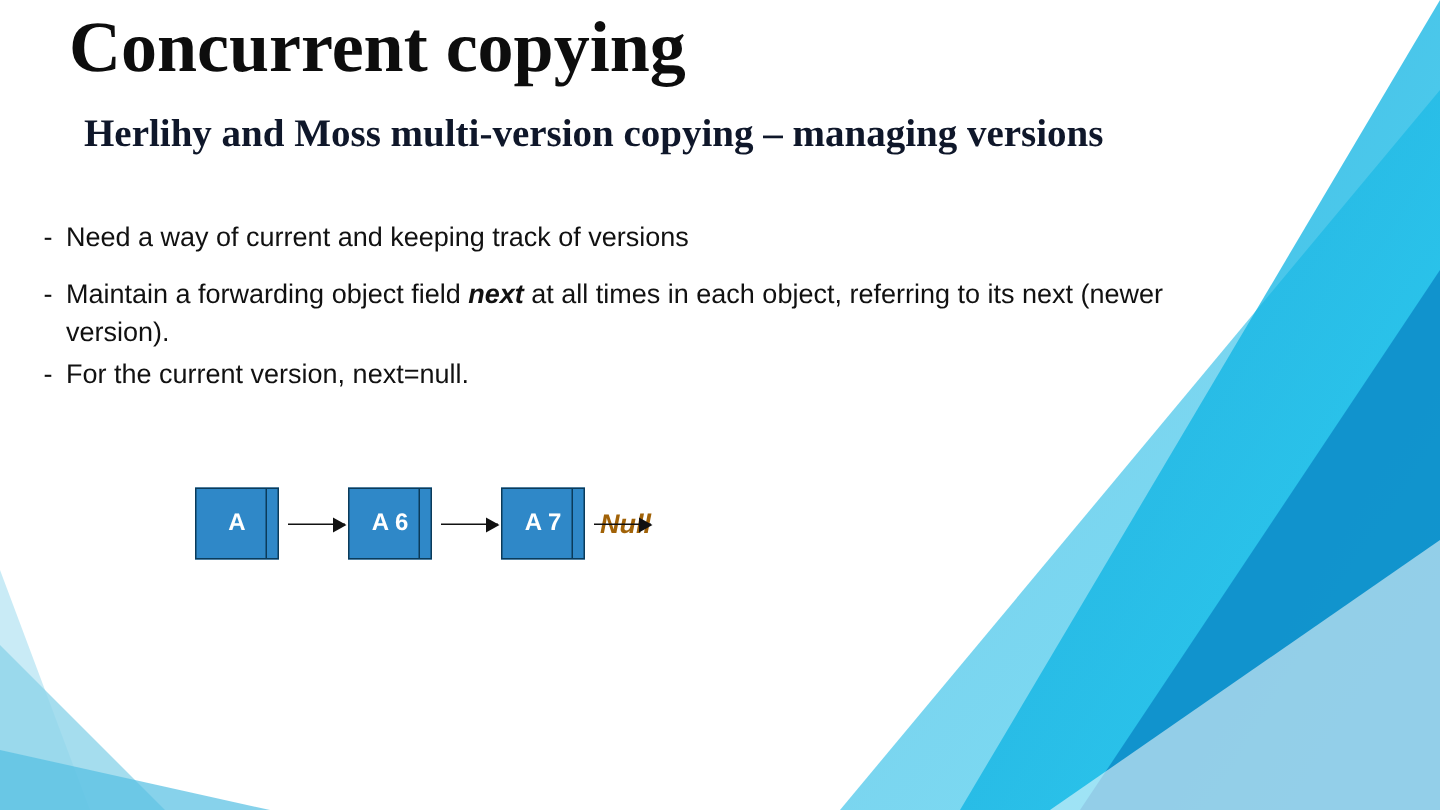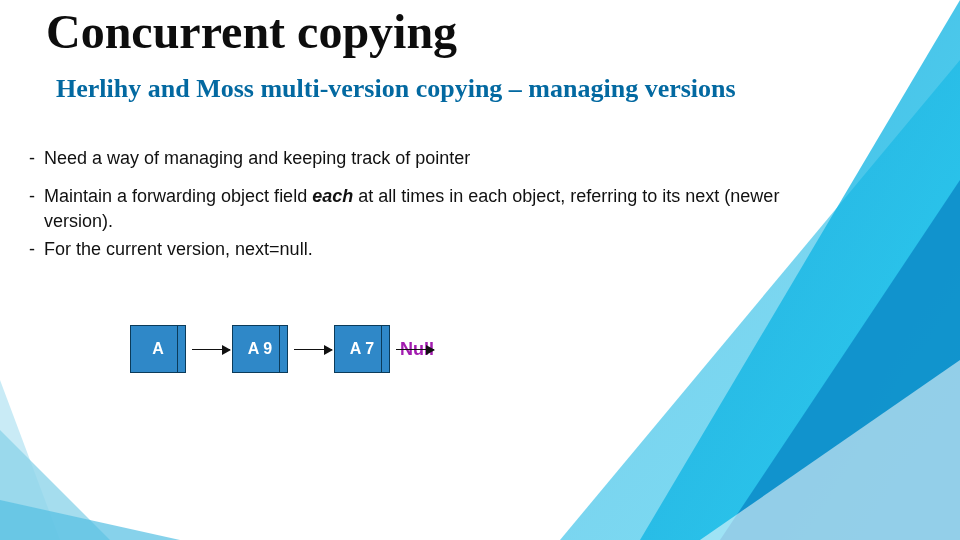--- a/index.html
+++ b/index.html
@@ -33,21 +33,21 @@
     color: #0d0d0d;
   }
   .subtitle {
     position: absolute;
     left: 56px;
     top: 74px;
     width: 740px;
     font-family: Georgia, "Times New Roman", serif;
     font-size: 26px;
     font-weight: 700;
-    color: #0369a1;
+    color: #0f172a;
     line-height: 1.15;
   }
   .bullets {
     position: absolute;
     left: 20px;
     top: 146px;
     width: 800px;
     font-size: 18px;
     color: #111;
     line-height: 1.35;
@@ -110,23 +110,24 @@
     content: "";
     position: absolute;
     right: -1px;
     top: -5px;
     border-left: 9px solid #111;
     border-top: 5px solid transparent;
     border-bottom: 5px solid transparent;
   }
   .null-label {
     font-weight: 700;
-    color: #a21caf;
+    color: #a16207;
     font-size: 18px;
     margin-left: -36px;
+    font-style: italic;
   }
 </style>
 </head>
 <body>
 
 <div class="slide">
 
   <svg class="bg" width="960" height="540" viewBox="0 0 960 540">
     <defs>
       <linearGradient id="g1" x1="0" y1="0" x2="1" y2="1">
@@ -143,44 +144,44 @@
     <polygon points="0,500 0,540 180,540" fill="#54bfe3" opacity="0.70"></polygon>
   </svg>
 
   <div class="title">Concurrent copying</div>
   <div class="subtitle">Herlihy and Moss multi-version copying – managing versions</div>
 
   <div class="bullets">
     <div class="row">
       <div class="dash">-</div>
       <div class="txt">
-        <span>Need a way of managing and keeping track of pointer</span><b></b><span></span>
+        <span>Need a way of current and keeping track of versions</span><b></b><span></span>
       </div>
     </div>
     <div class="row">
       <div class="dash">-</div>
       <div class="txt">
-        <span>Maintain a forwarding object field </span><b>each</b><span> at all times in each object, referring to its next (newer version).</span>
+        <span>Maintain a forwarding object field </span><b>next</b><span> at all times in each object, referring to its next (newer version).</span>
       </div>
     </div>
     <div class="row" style="margin-top:-10px">
       <div class="dash">-</div>
       <div class="txt">
         <span>For the current version, next=null.</span><b></b><span></span>
       </div>
     </div>
   </div>
 
   <div class="diagram">
     <div class="cell">
       <span>A</span>
       <span class="arrow"></span>
     </div>
     <div class="cell">
-      <span>A 9</span>
+      <span>A 6</span>
       <span class="arrow"></span>
     </div>
     <div class="cell">
       <span>A 7</span>
       <span class="arrow"></span>
     </div>
     <div class="null-label">Null</div>
   </div>
 
 </div>

